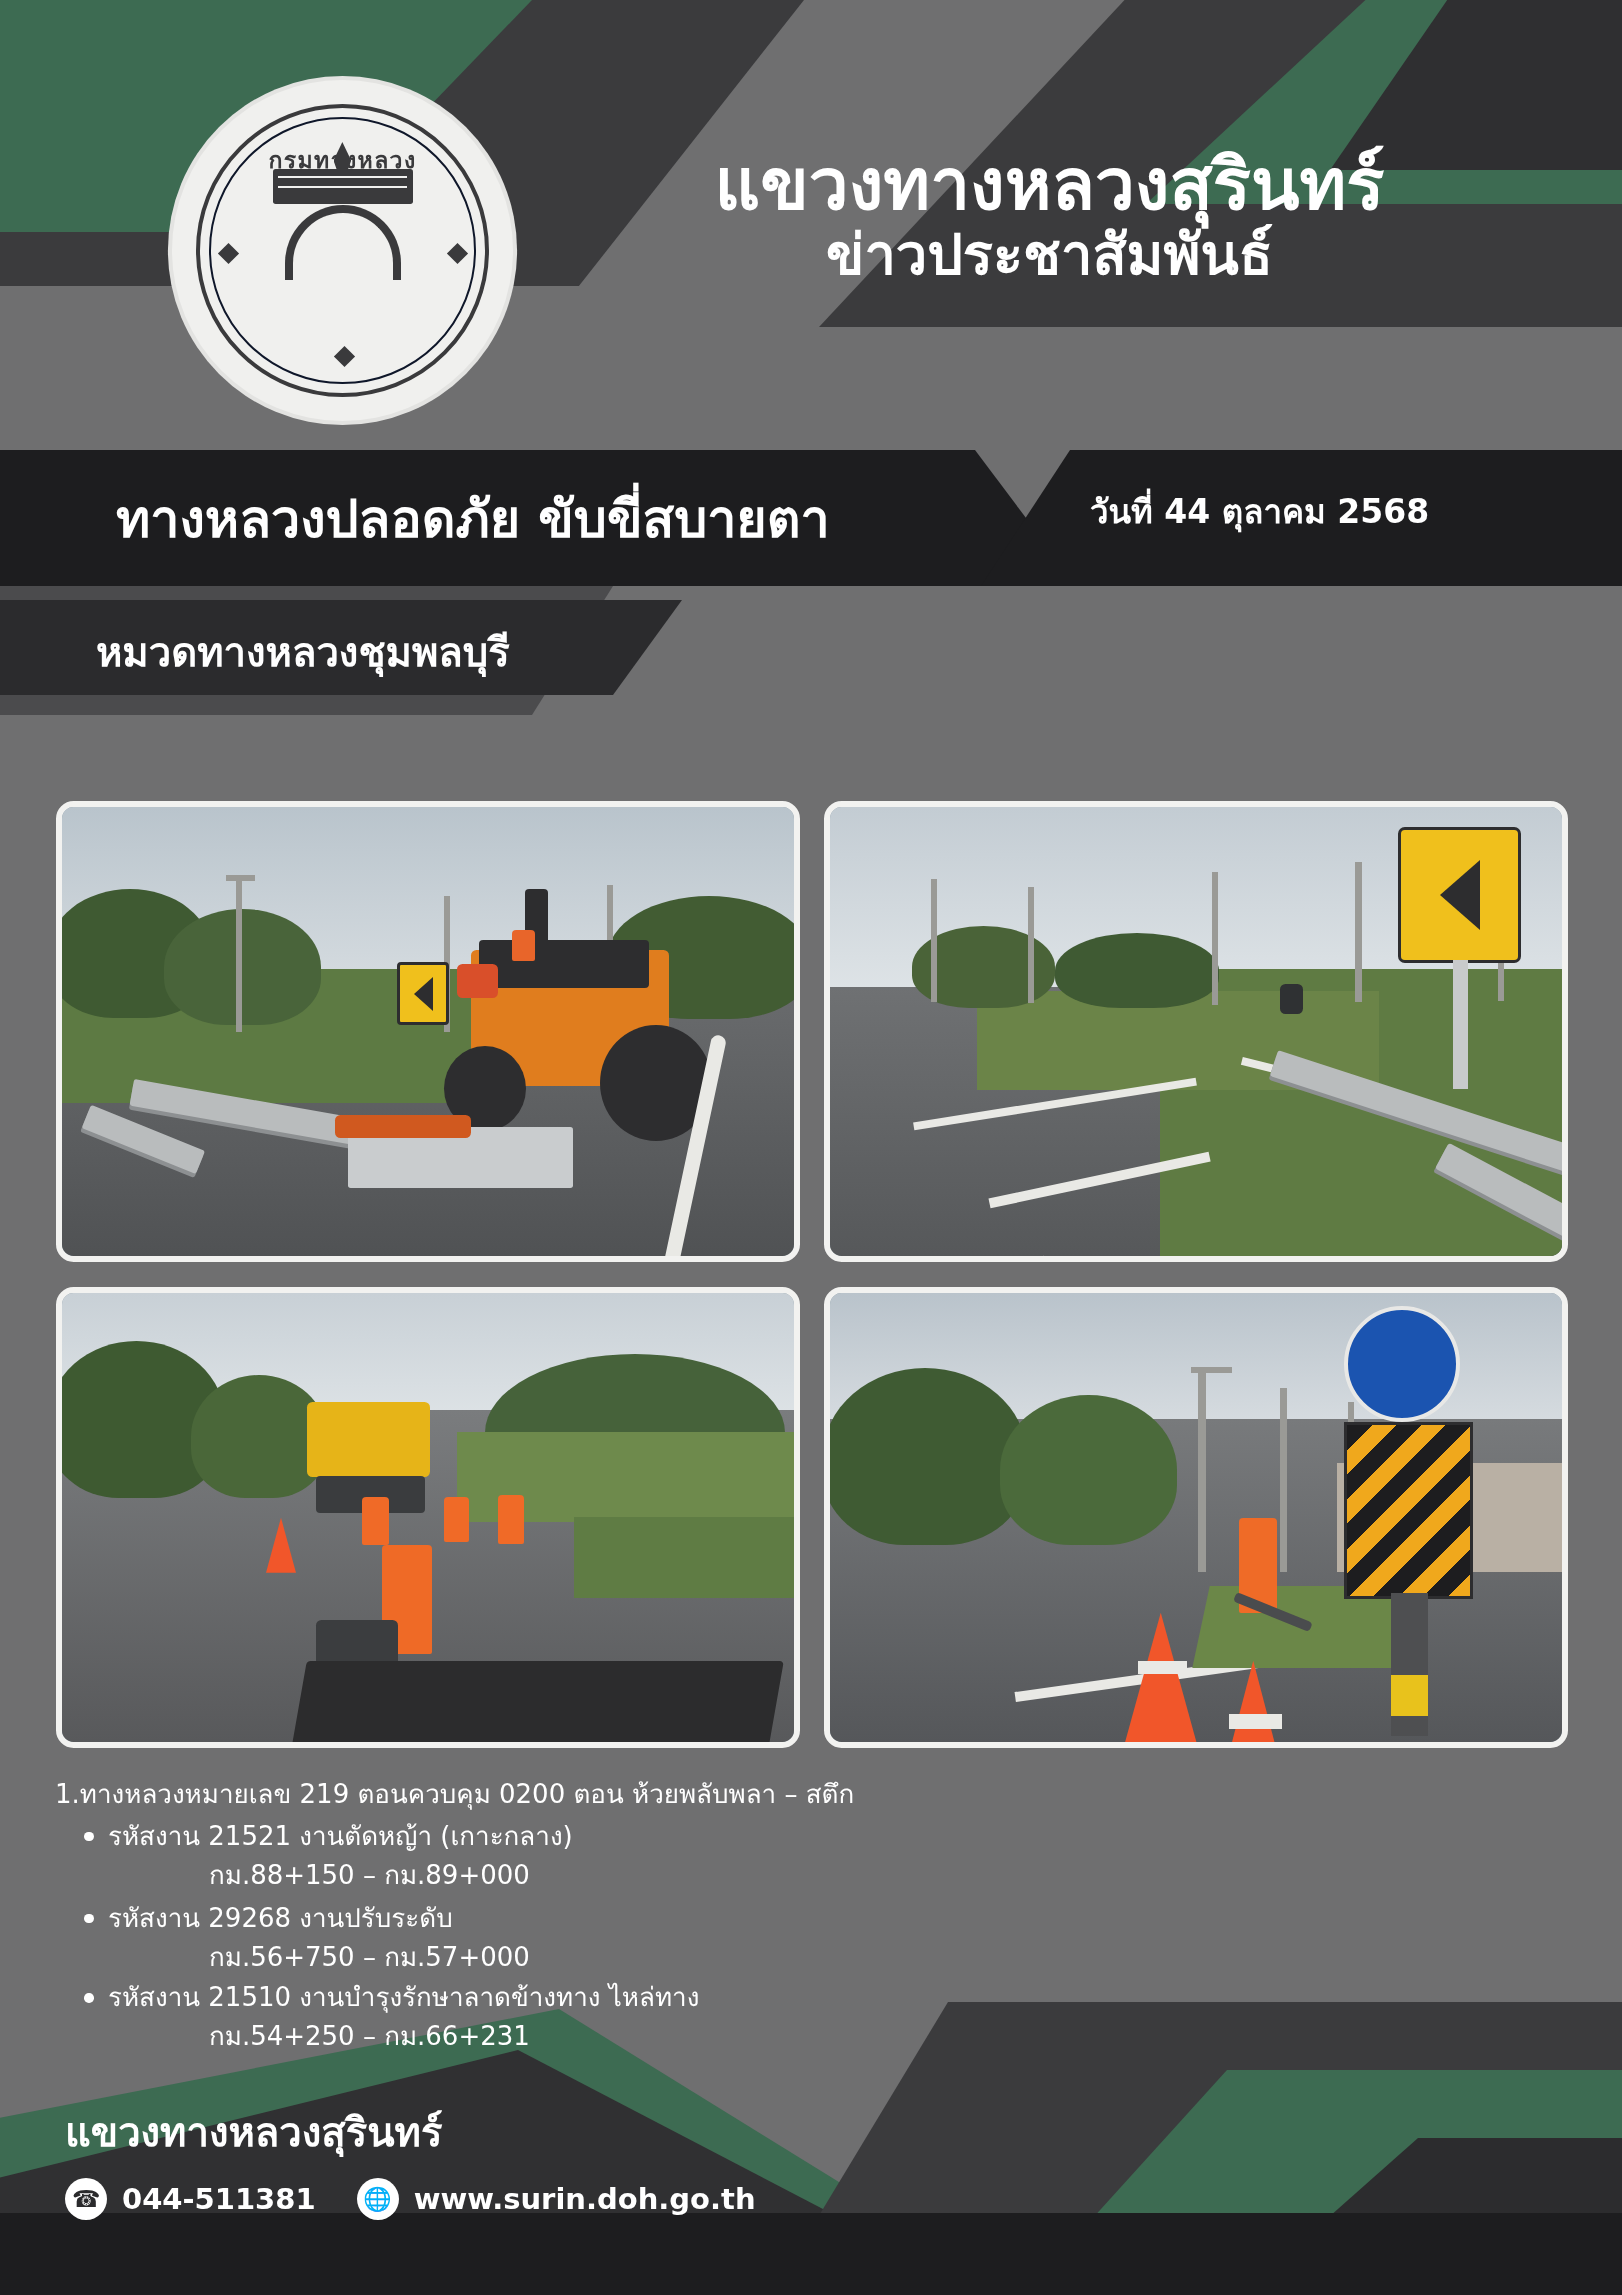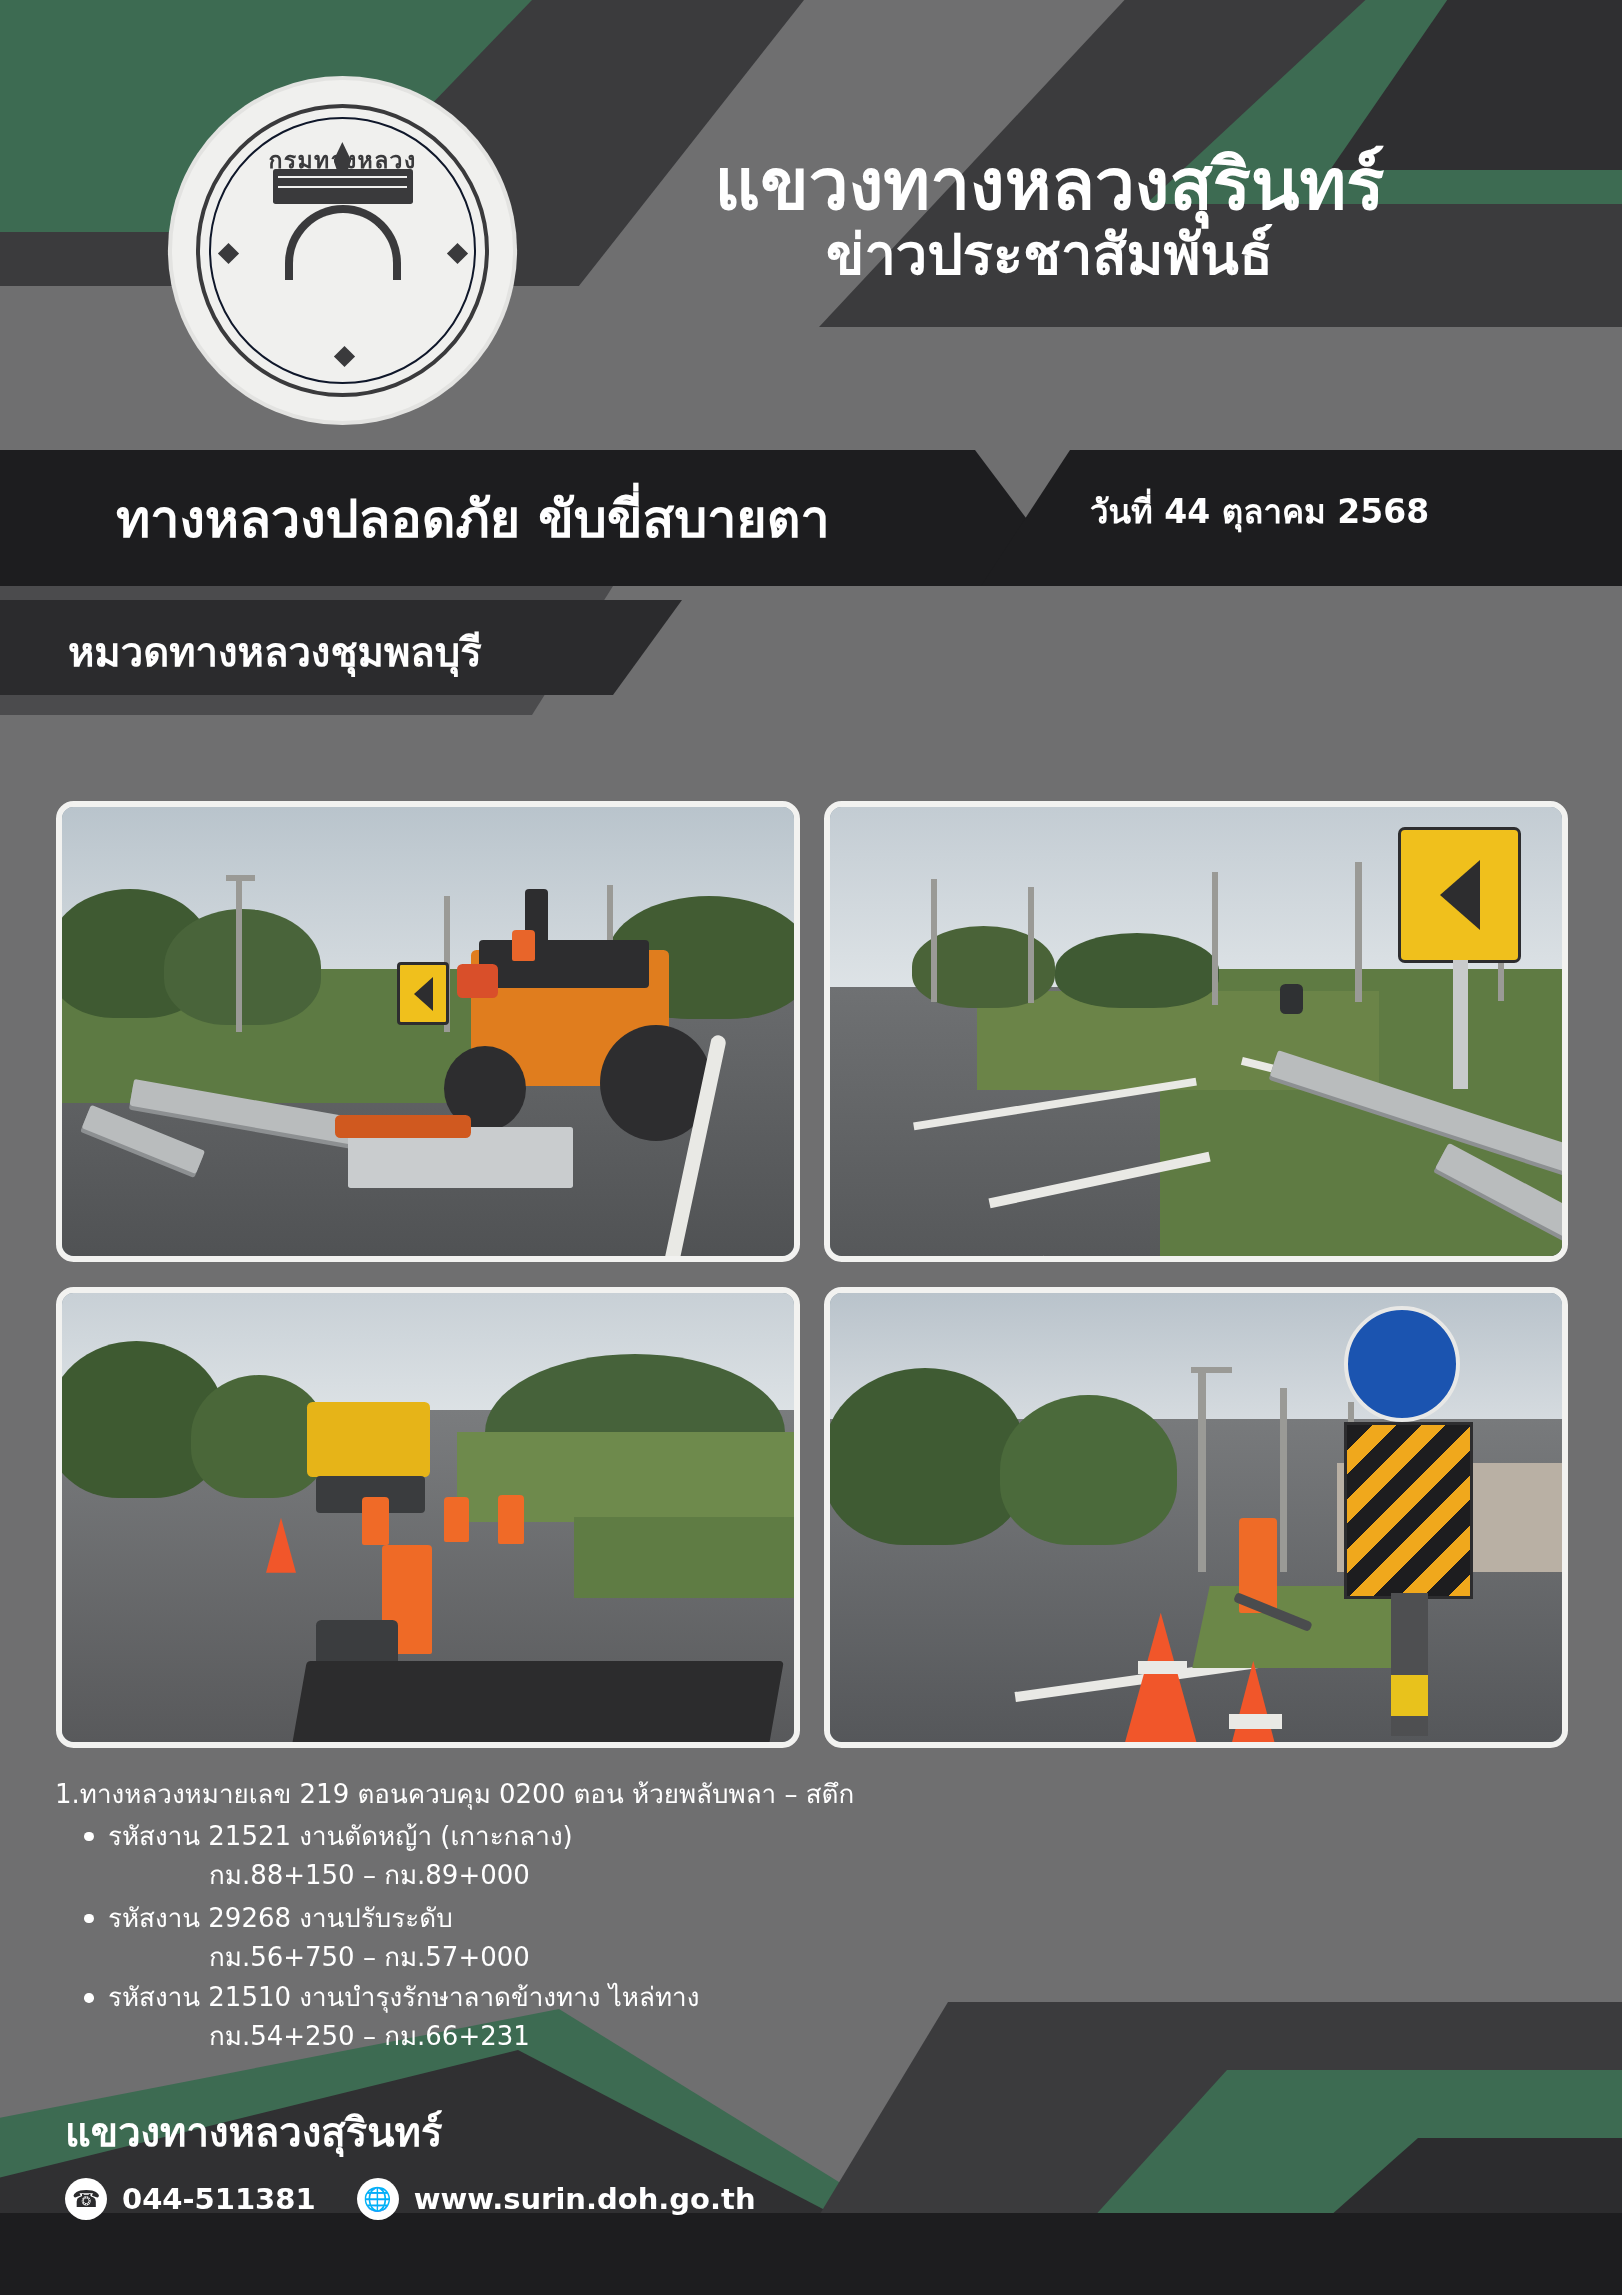--- a/index.html
+++ b/index.html
@@ -169,21 +169,21 @@
 
   .slogan {
     position: absolute; top: 477px; left: 116px;
     font-size: 52px; font-weight: bold; color: #ffffff;
   }
   .pub-date {
     position: absolute; top: 485px; left: 1090px;
     font-size: 33px; font-weight: bold; color: #ffffff;
   }
   .section-label {
-    position: absolute; top: 620px; left: 68px;
+    position: absolute; top: 620px; left: 96px;
     font-size: 40px; font-weight: bold; color: #ffffff;
   }
 
   
   .photos {
     position: absolute; top: 801px; left: 56px;
     width: 1512px; height: 947px;
     display: grid;
     grid-template-columns: 1fr 1fr;
     grid-template-rows: 1fr 1fr;

